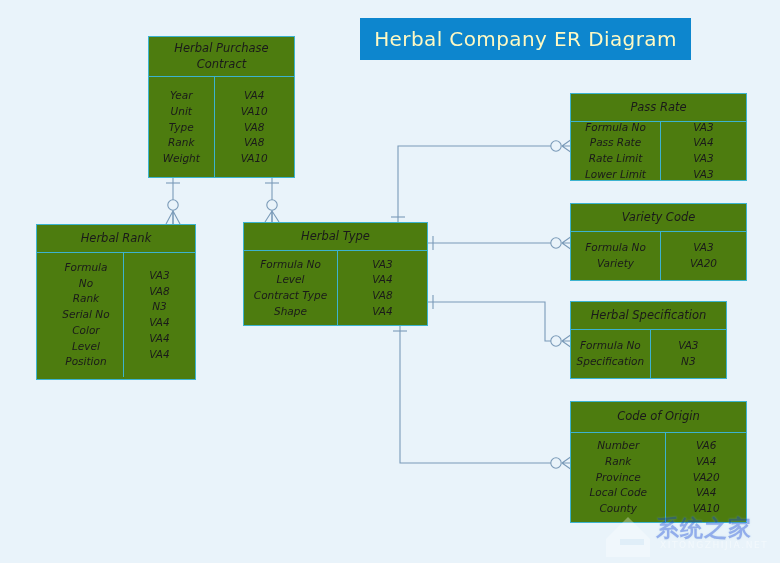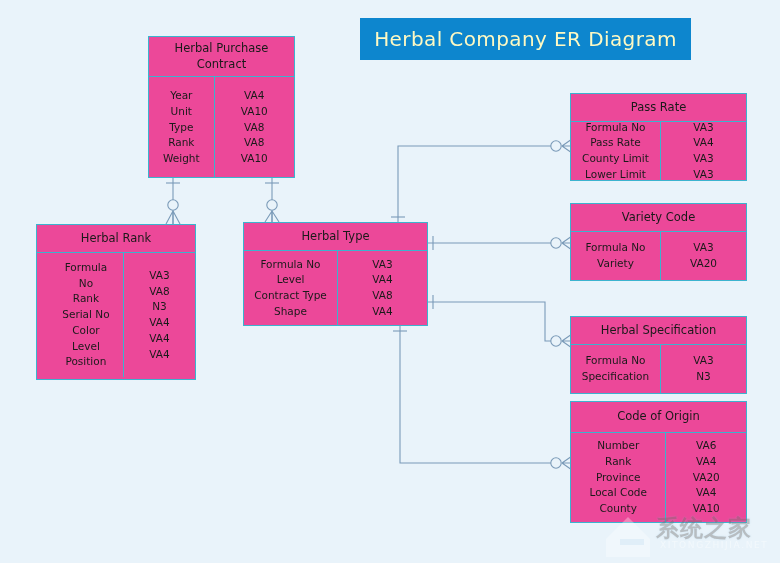--- a/index.html
+++ b/index.html
@@ -48,22 +48,23 @@
     font-size: 20px;
     letter-spacing: 0.4px;
     white-space: nowrap;
     font-family: "DejaVu Sans", sans-serif;
   }
   
   .entity {
     position: absolute;
     box-sizing: border-box;
     border: 1px solid #3cb3cf;
-    background: #ec4899;
+    background: #4d7c0f;
     z-index: 2;
+    font-style: italic;
   }
   .entity-header {
     box-sizing: border-box;
     border-bottom: 1px solid #3cb3cf;
     display: flex;
     align-items: center;
     justify-content: center;
     text-align: center;
     color: #1a1a1a;
     font-size: 11.5px;
@@ -102,21 +103,21 @@
     z-index: 4;
     opacity: 0.42;
     pointer-events: none;
   }
   .wm-cn {
     position: absolute;
     left: 58px;
     top: 4px;
     font-size: 23px;
     font-weight: bold;
-    color: #737373;
+    color: #1d4ed8;
     letter-spacing: 1px;
     text-shadow: 0 0 2px rgba(140,190,220,0.8);
     font-family: "DejaVu Sans", sans-serif;
   }
   .wm-en {
     position: absolute;
     left: 62px;
     top: 31px;
     font-size: 9px;
     color: #ffffff;
@@ -232,21 +233,21 @@
       </div>
     </div>
   </div>
 
   <div class="entity" style="left:570px; top:93px; width:177px; height:88px;">
     <div class="entity-header" style="height:28px;">Pass Rate</div>
     <div class="entity-body" style="height:58px;">
       <div class="col-names" style="width:90px;">
         <span class="attr-row">Formula No</span>
         <span class="attr-row">Pass Rate</span>
-        <span class="attr-row">County Limit</span>
+        <span class="attr-row">Rate Limit</span>
         <span class="attr-row">Lower Limit</span>
       </div>
       <div class="col-types" style="width:85px;">
         <span class="attr-row">VA3</span>
         <span class="attr-row">VA4</span>
         <span class="attr-row">VA3</span>
         <span class="attr-row">VA3</span>
       </div>
     </div>
   </div>
@@ -258,21 +259,21 @@
         <span class="attr-row">Formula No</span>
         <span class="attr-row">Variety</span>
       </div>
       <div class="col-types" style="width:85px;">
         <span class="attr-row">VA3</span>
         <span class="attr-row">VA20</span>
       </div>
     </div>
   </div>
 
-  <div class="entity" style="left:570px; top:301px; width:177px; height:78px;margin-top:15px;">
+  <div class="entity" style="left:570px; top:301px; width:157px; height:78px;">
     <div class="entity-header" style="height:28px;">Herbal Specification</div>
     <div class="entity-body" style="height:48px;">
       <div class="col-names" style="width:90px;">
         <span class="attr-row">Formula No</span>
         <span class="attr-row">Specification</span>
       </div>
       <div class="col-types" style="width:85px;">
         <span class="attr-row">VA3</span>
         <span class="attr-row">N3</span>
       </div>

